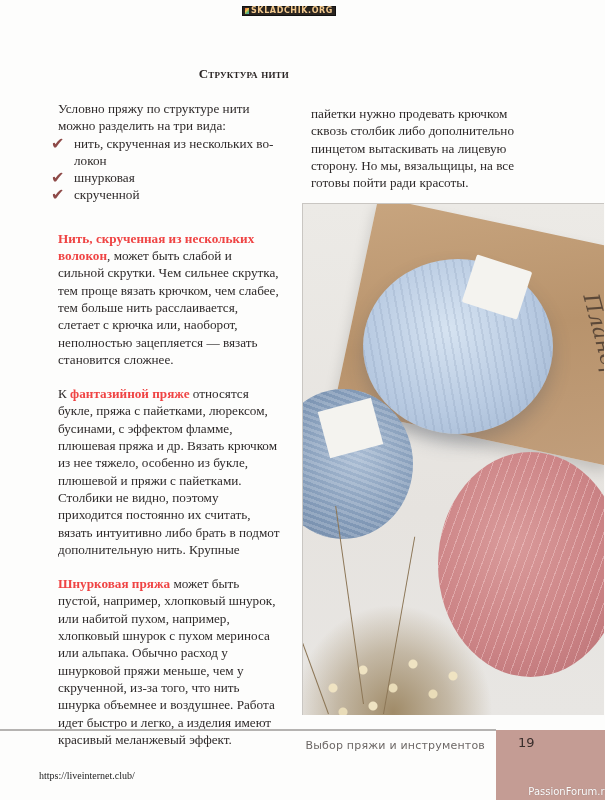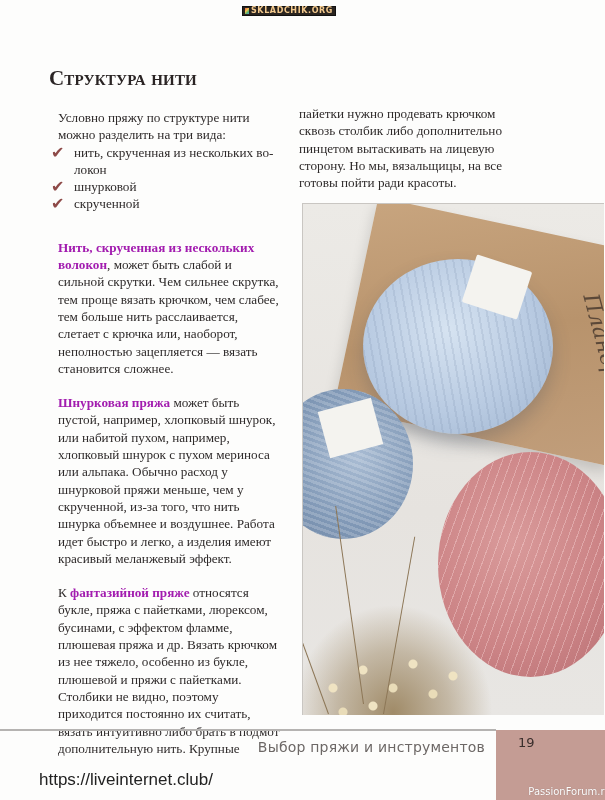--- a/index.html
+++ b/index.html
@@ -16,39 +16,39 @@
   }
   .watermark .logo {
     width: 6px; height: 6px;
     background: linear-gradient(135deg, #e85b4a 0%, #f2c14e 40%, #5ab56e 70%, #4a8ed8 100%);
   }
   .watermark .wm-text {
     font-family: "DejaVu Sans", sans-serif; font-weight: bold; font-size: 8px;
     color: #f3c98d; letter-spacing: 0.6px; line-height: 10px;
   }
   .col-left { position: absolute; left: 49px; top: 66px; width: 240px; }
-  .col-right { position: absolute; left: 290px; top: 96px; width: 240px; }
+  .col-right { position: absolute; left: 302px; top: 96px; width: 240px; }
   h2.section-title {
-    margin: 0 0 18px 0; font-size: 21px; font-weight: bold; color: #2a2424;
-    font-variant: small-caps; letter-spacing: 0.2px;
+    margin: 0 0 18px 0; font-size: 13px; font-weight: bold; color: #2a2424;
+    font-variant: small-caps; letter-spacing: 0.2px; text-align: right;
   }
   p { margin: 9px; font-size: 13.2px; line-height: 17.3px; }
   p + p { margin-top: 17px; }
   .intro { margin-bottom: 0; }
   ul.check-list { list-style: none; margin: 0; padding: 0; }
   ul.check-list li {
     position: relative; padding-left: 25px;
     font-size: 13.2px; line-height: 17.3px;
   }
   ul.check-list li .check {
     position: absolute; left: 2px; top: 0; color: #8e4a48; font-size: 16px;
     font-family: "DejaVu Sans", sans-serif; line-height: 17px;
   }
   .spacer { height: 17px; }
-  b { color: #a21caf; }
+  b { color: #ef4444; }
 
   .photo {
     position: absolute; left: 302px; top: 203px; width: 301px; height: 511px;
     overflow: hidden;
     background: linear-gradient(180deg, #eceae6 0%, #e6e3df 60%, #e8e6e3 100%);
     border-top: 1px solid #c9c6c2; border-left: 1px solid #c9c6c2;
   }
   .photo .book {
     position: absolute; left: 50px; top: 20px; width: 280px; height: 215px;
     background: linear-gradient(160deg, #c8a57f 0%, #b8936c 50%, #c19e7b 100%);
@@ -110,38 +110,38 @@
   }
   .photo .stem {
     position: absolute; width: 1px; background: #8c7656; transform-origin: bottom;
   }
 
   .footer-line {
     position: absolute; left: 0; top: 729px; width: 496px; height: 2px; background: #b5b3b1;
   }
   .footer-section {
     position: absolute; right: 120px; top: 739px;
-    font-family: "DejaVu Sans", sans-serif; font-size: 14px; color: #6d6866; letter-spacing: 0.2px;
+    font-family: "DejaVu Sans", sans-serif; font-size: 11px; color: #6d6866; letter-spacing: 0.2px;
   }
   .page-box {
     position: absolute; left: 496px; top: 730px; width: 118px; height: 70px;
     background: #c49c94;
   }
   .page-number {
     position: absolute; left: 22px; top: 5px;
     font-family: "DejaVu Sans", sans-serif; font-size: 13px; color: #3a2e2c;
   }
   .pf-watermark {
     position: absolute; right: 3px; bottom: 3px;
     font-family: "DejaVu Sans", sans-serif; font-size: 10px; color: #ffffff;
     text-shadow: 0 0 1px rgba(0,0,0,0.3);
   }
   .li-watermark {
     position: absolute; left: 39px; top: 770px;
-    font-family: Liberation Sans, sans-serif; font-size: 17px; color: #222;
+    font-family: Liberation Serif, serif; font-size: 10px; color: #222;
   }
 </style>
 </head>
 <body>
 
 <div class="watermark">
   <span class="logo"></span>
   <span class="wm-text">SKLADCHIK.ORG</span>
 </div>
 
@@ -149,34 +149,34 @@
   <h2 class="section-title">Структура нити</h2>
 
   <p class="intro">Условно пряжу по структуре нити можно разделить на три вида:</p>
   <ul class="check-list">
     <li>
       <span class="check">✔</span>
       <span>нить, скрученная из нескольких во-локон</span>
     </li>
     <li>
       <span class="check">✔</span>
-      <span>шнурковой</span>
+      <span>шнурковая</span>
     </li>
     <li>
       <span class="check">✔</span>
       <span>скрученной</span>
     </li>
   </ul>
   <div class="spacer"></div>
 
   <p><b>Нить, скрученная из нескольких волокон</b><span>, может быть слабой и сильной скрутки. Чем сильнее скрутка, тем проще вязать крючком, чем слабее, тем больше нить расслаивается, слетает с крючка или, наоборот, неполностью зацепляется — вязать становится сложнее.</span></p>
 
+  <p><span>К </span><b>фантазийной пряже</b><span> относятся букле, пряжа с пайетками, люрексом, бусинами, с эффектом фламме, плюшевая пряжа и др. Вязать крючком из нее тяжело, особенно из букле, плюшевой и пряжи с пайетками. Столбики не видно, поэтому приходится постоянно их считать, вязать интуитивно либо брать в подмот дополнительную нить. Крупные</span></p>
+
   <p><b>Шнурковая пряжа</b><span> может быть пустой, например, хлопковый шнурок, или набитой пухом, например, хлопковый шнурок с пухом мериноса или альпака. Обычно расход у шнурковой пряжи меньше, чем у скрученной, из-за того, что нить шнурка объемнее и воздушнее. Работа идет быстро и легко, а изделия имеют красивый меланжевый эффект.</span></p>
-
-  <p><span>К </span><b>фантазийной пряже</b><span> относятся букле, пряжа с пайетками, люрексом, бусинами, с эффектом фламме, плюшевая пряжа и др. Вязать крючком из нее тяжело, особенно из букле, плюшевой и пряжи с пайетками. Столбики не видно, поэтому приходится постоянно их считать, вязать интуитивно либо брать в подмот дополнительную нить. Крупные</span></p>
 </div>
 
 <div class="col-right">
   <p>пайетки нужно продевать крючком сквозь столбик либо дополнительно пинцетом вытаскивать на лицевую сторону. Но мы, вязальщицы, на все готовы пойти ради красоты.</p>
 </div>
 
 <div class="photo">
   <div class="book"></div>
   <div class="book-text">Планер</div>
   <div class="ball-blue"></div>

